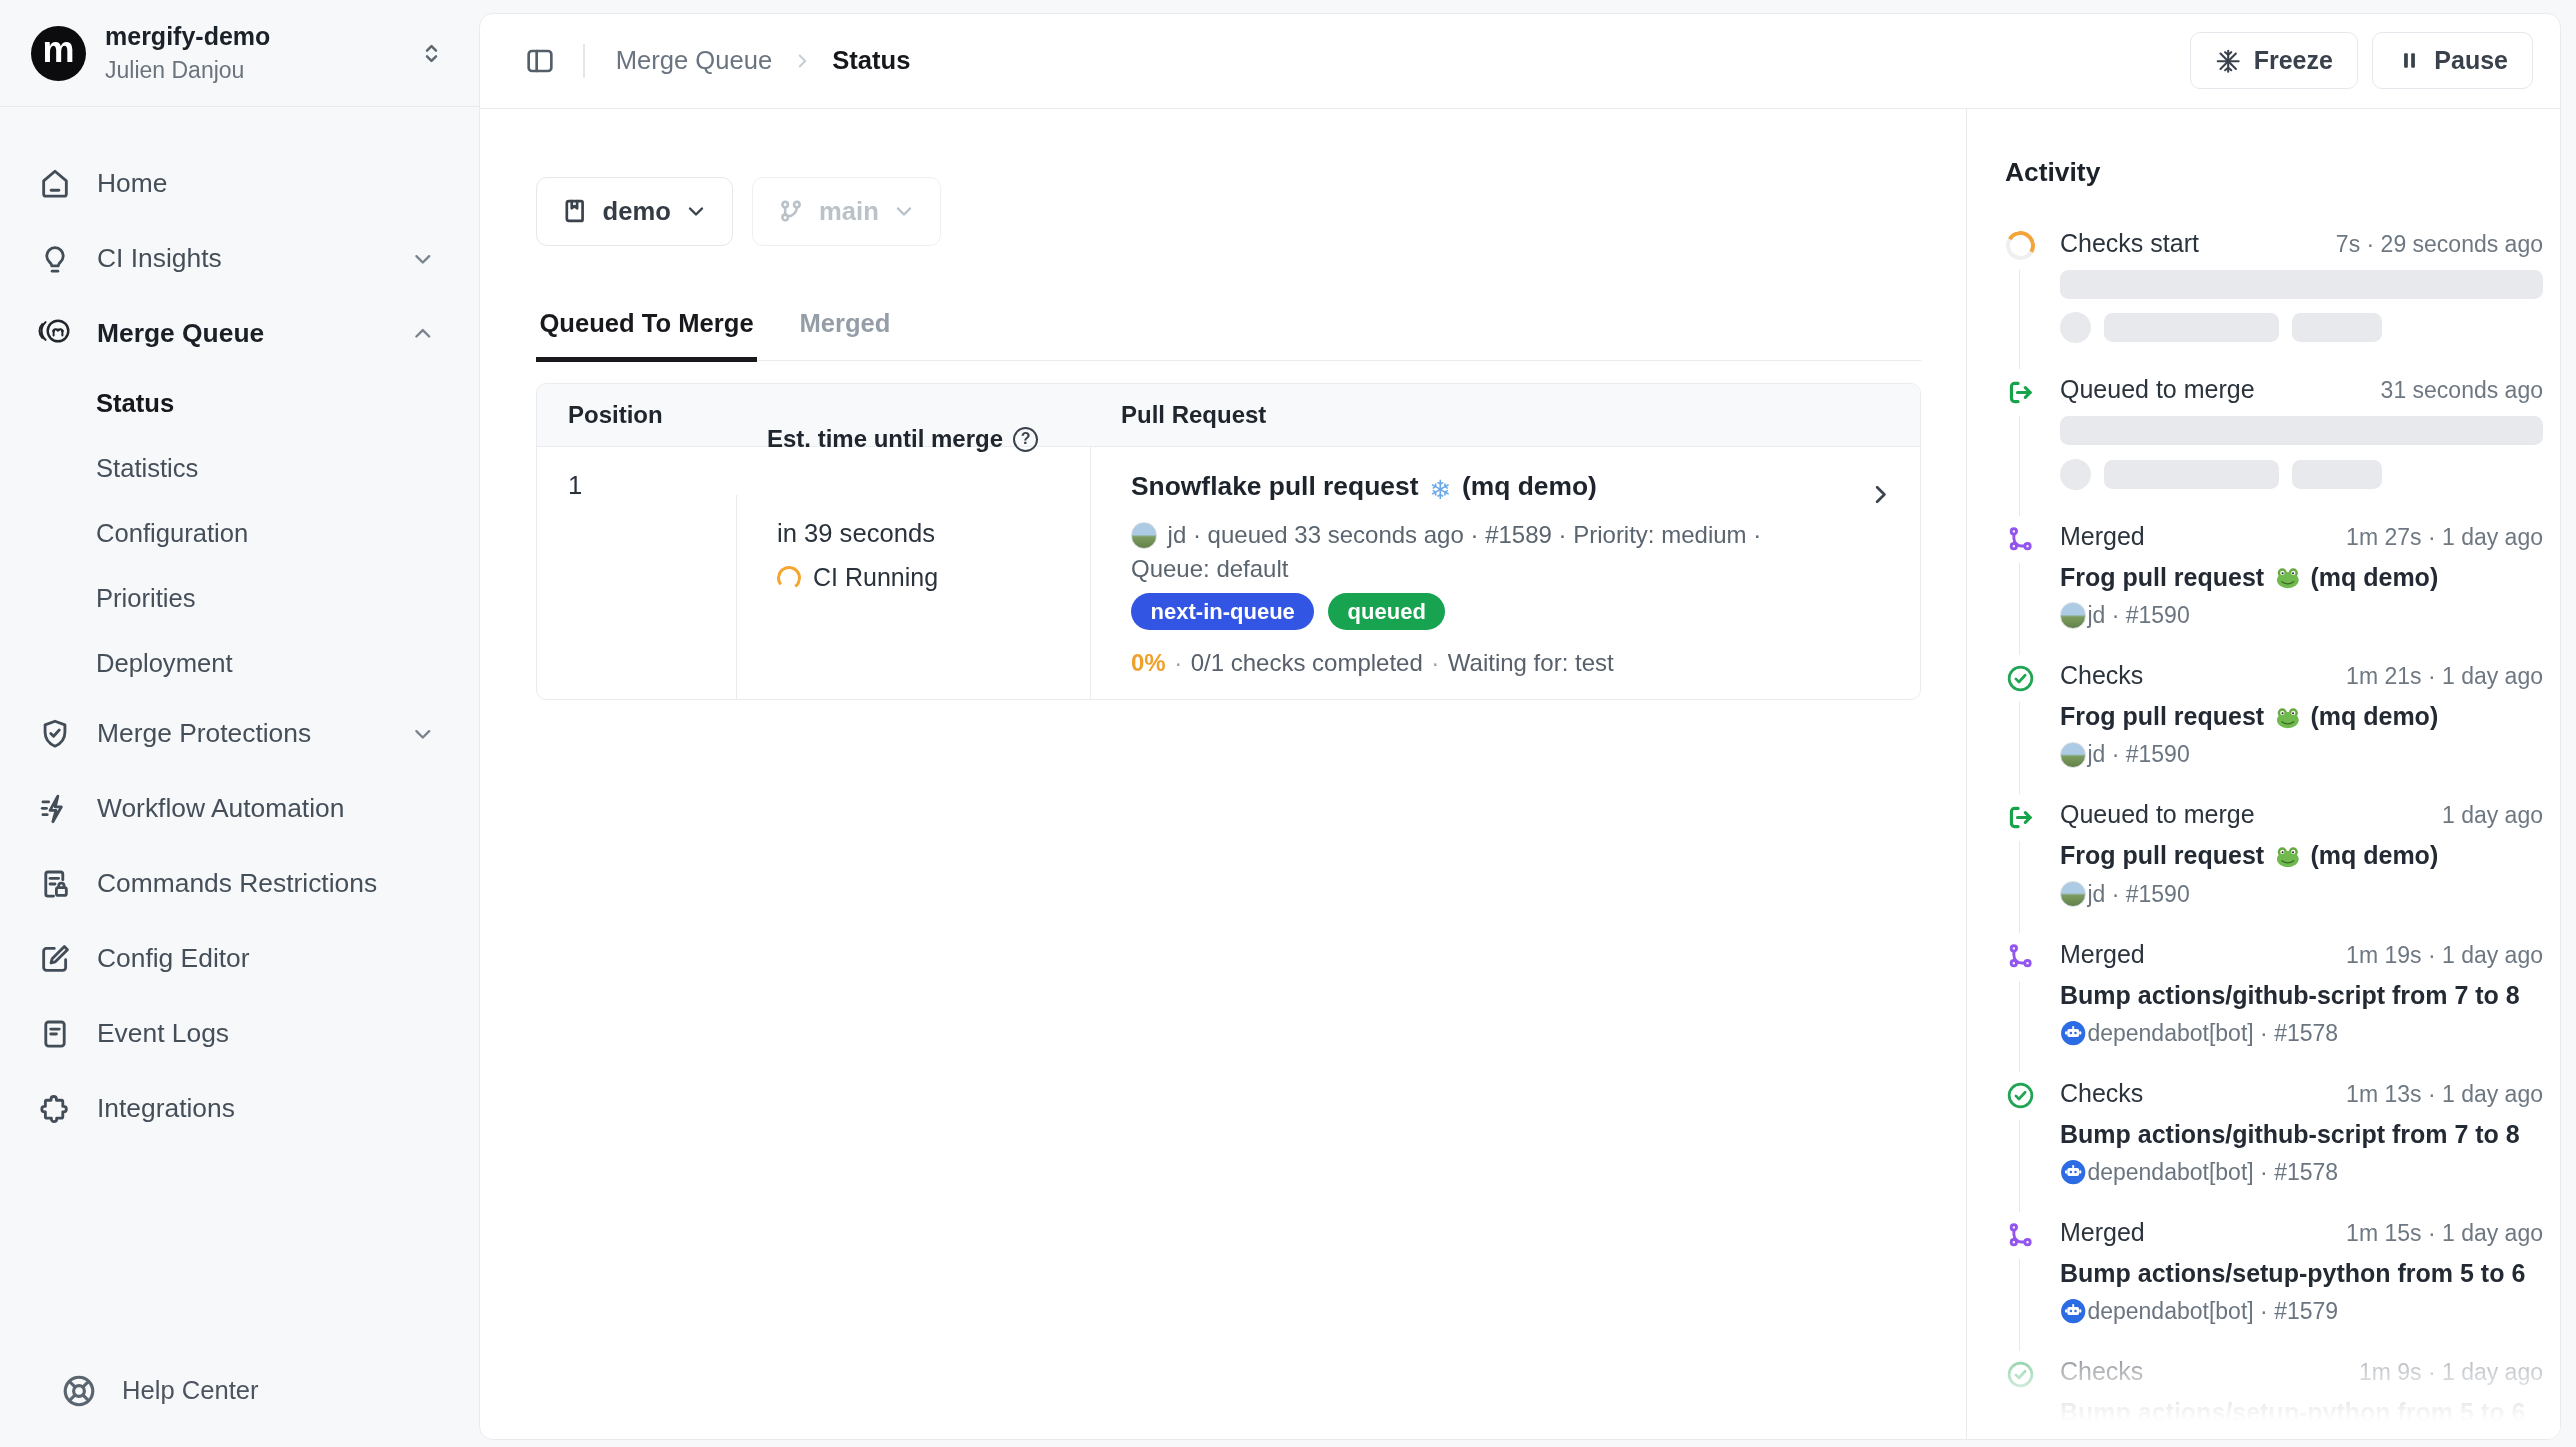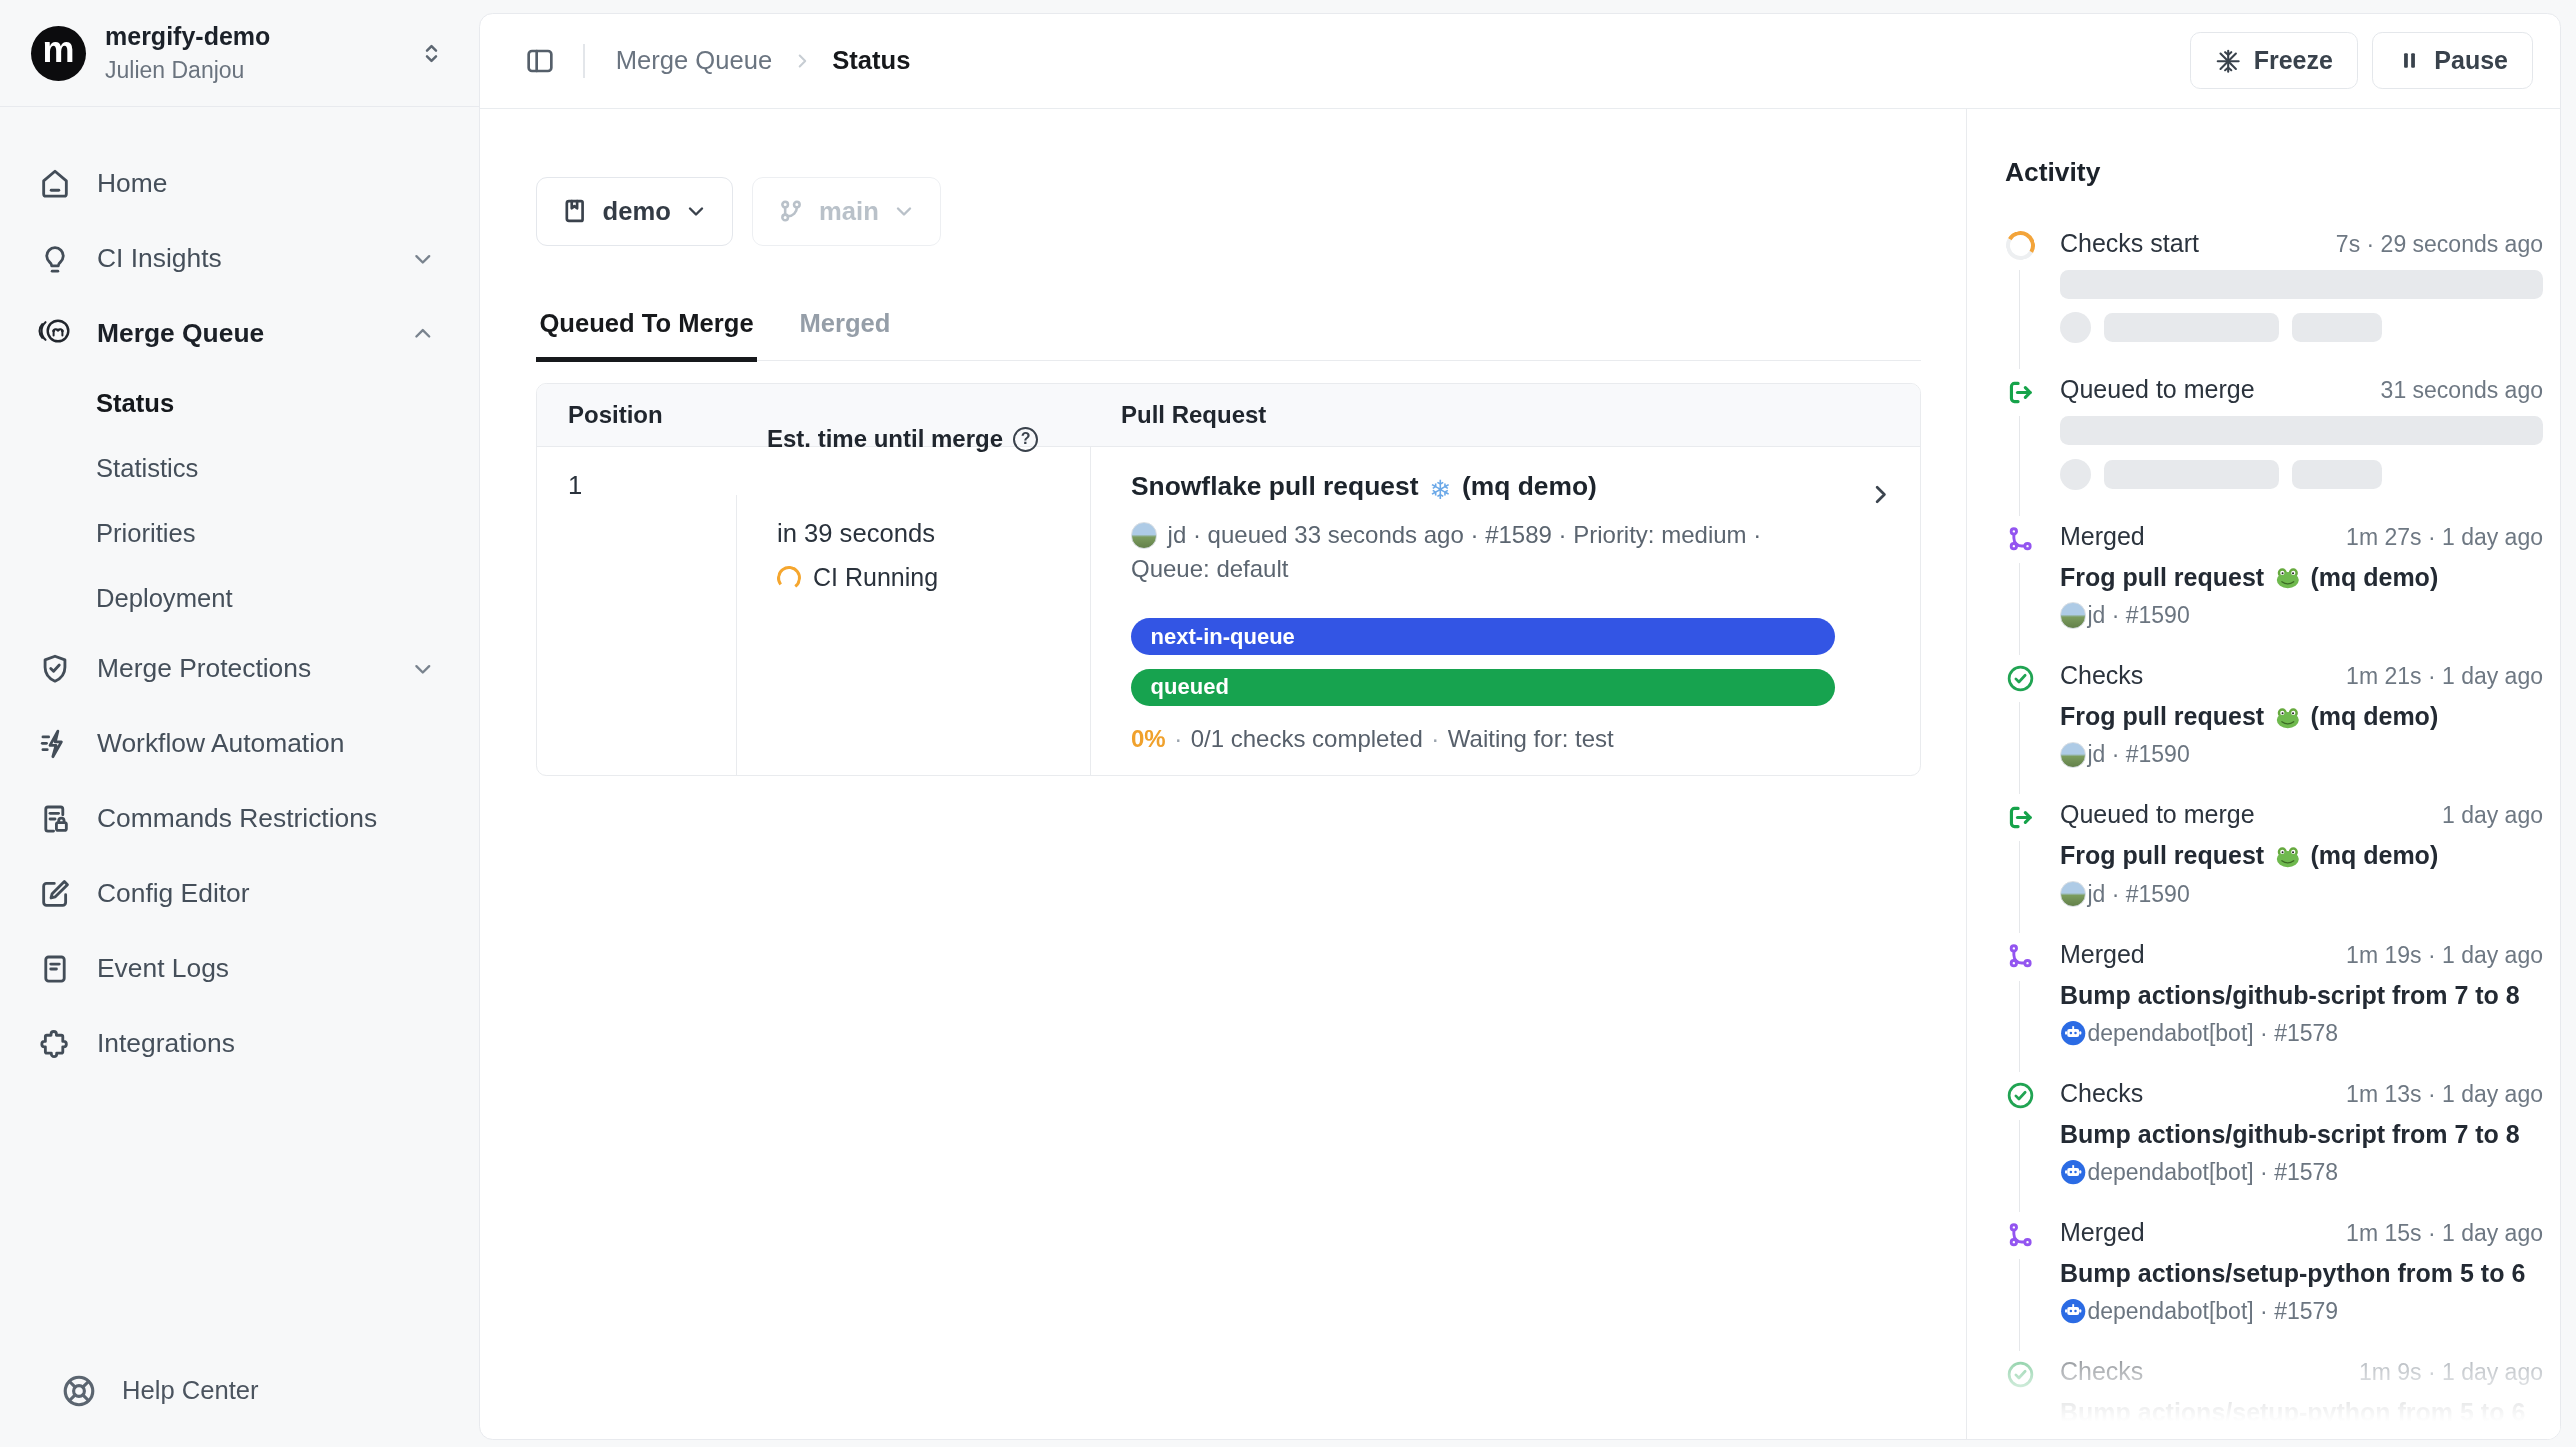--- a/index.html
+++ b/index.html
@@ -115,21 +115,21 @@
   .ci-ring {
     width:24px; height:24px; border-radius:50%; flex:none;
     border:3.8px solid #f5a62e; border-bottom-color:transparent; transform:rotate(8deg);
   }
   .ci-label { font-size:25px; color:#2a323c; }
 
   .pr-cell { position:relative; padding-right:85px; }
   .pr-title { font-size:26.4px; font-weight:700; color:#1d242c; }
   .pr-meta { margin-top:12px; font-size:24px; color:#5b6570; max-width:725px; line-height:1.45; }
   .pr-meta .jd-avatar { vertical-align:-6px; margin-right:10.2px; }
-  .badges { margin-top:31px; display:flex; gap:13.6px;flex-direction:column; }
+  .badges { margin-top:6px; display:flex; gap:13.6px; }
   .badge {
     height:37px; padding:0 19.6px; border-radius:19px; color:#fff;
     font-size:22px; font-weight:700; display:inline-flex; align-items:center;
   }
   .badge.blue { background:#3355e4; }
   .badge.green { background:#17a34f; }
   .checks-line { margin-top:19px; font-size:24px; color:#57606b; }
   .pct { color:#f0a12c; font-weight:700; }
   .dot-sep { color:#9aa3ad; padding:0 8.5px; }
   .row-chevron { position:absolute; right:25.6px; top:34px; color:#3c454f; }
@@ -235,20 +235,21 @@
       <span class="nav-chevron">
         <svg width="25.6" height="25.6" viewBox="0 0 24 24" fill="none" stroke="currentColor" stroke-width="2.2" stroke-linecap="round" stroke-linejoin="round">
             <path d="m6 14.5 6-6 6 6"></path>
           </svg>
       </span>
     </div>
 
     <div class="subnav">
       <div class="subnav-item active">Status</div>
       <div class="subnav-item">Statistics</div>
+      <div class="subnav-item">Configuration</div>
       <div class="subnav-item">Priorities</div>
       <div class="subnav-item">Deployment</div>
     </div>
 
     <div class="nav-item">
       <span class="nav-icon">
         <svg viewBox="0 0 24 24" fill="none" stroke="currentColor" stroke-width="2" stroke-linecap="round" stroke-linejoin="round">
             <path d="M12 3 19 5.6v5.1c0 4.6-3 8.1-7 9.9-4-1.8-7-5.3-7-9.9V5.6Z"></path>
             <path d="m9 11.6 2 2 4-4.4"></path>
           </svg>

